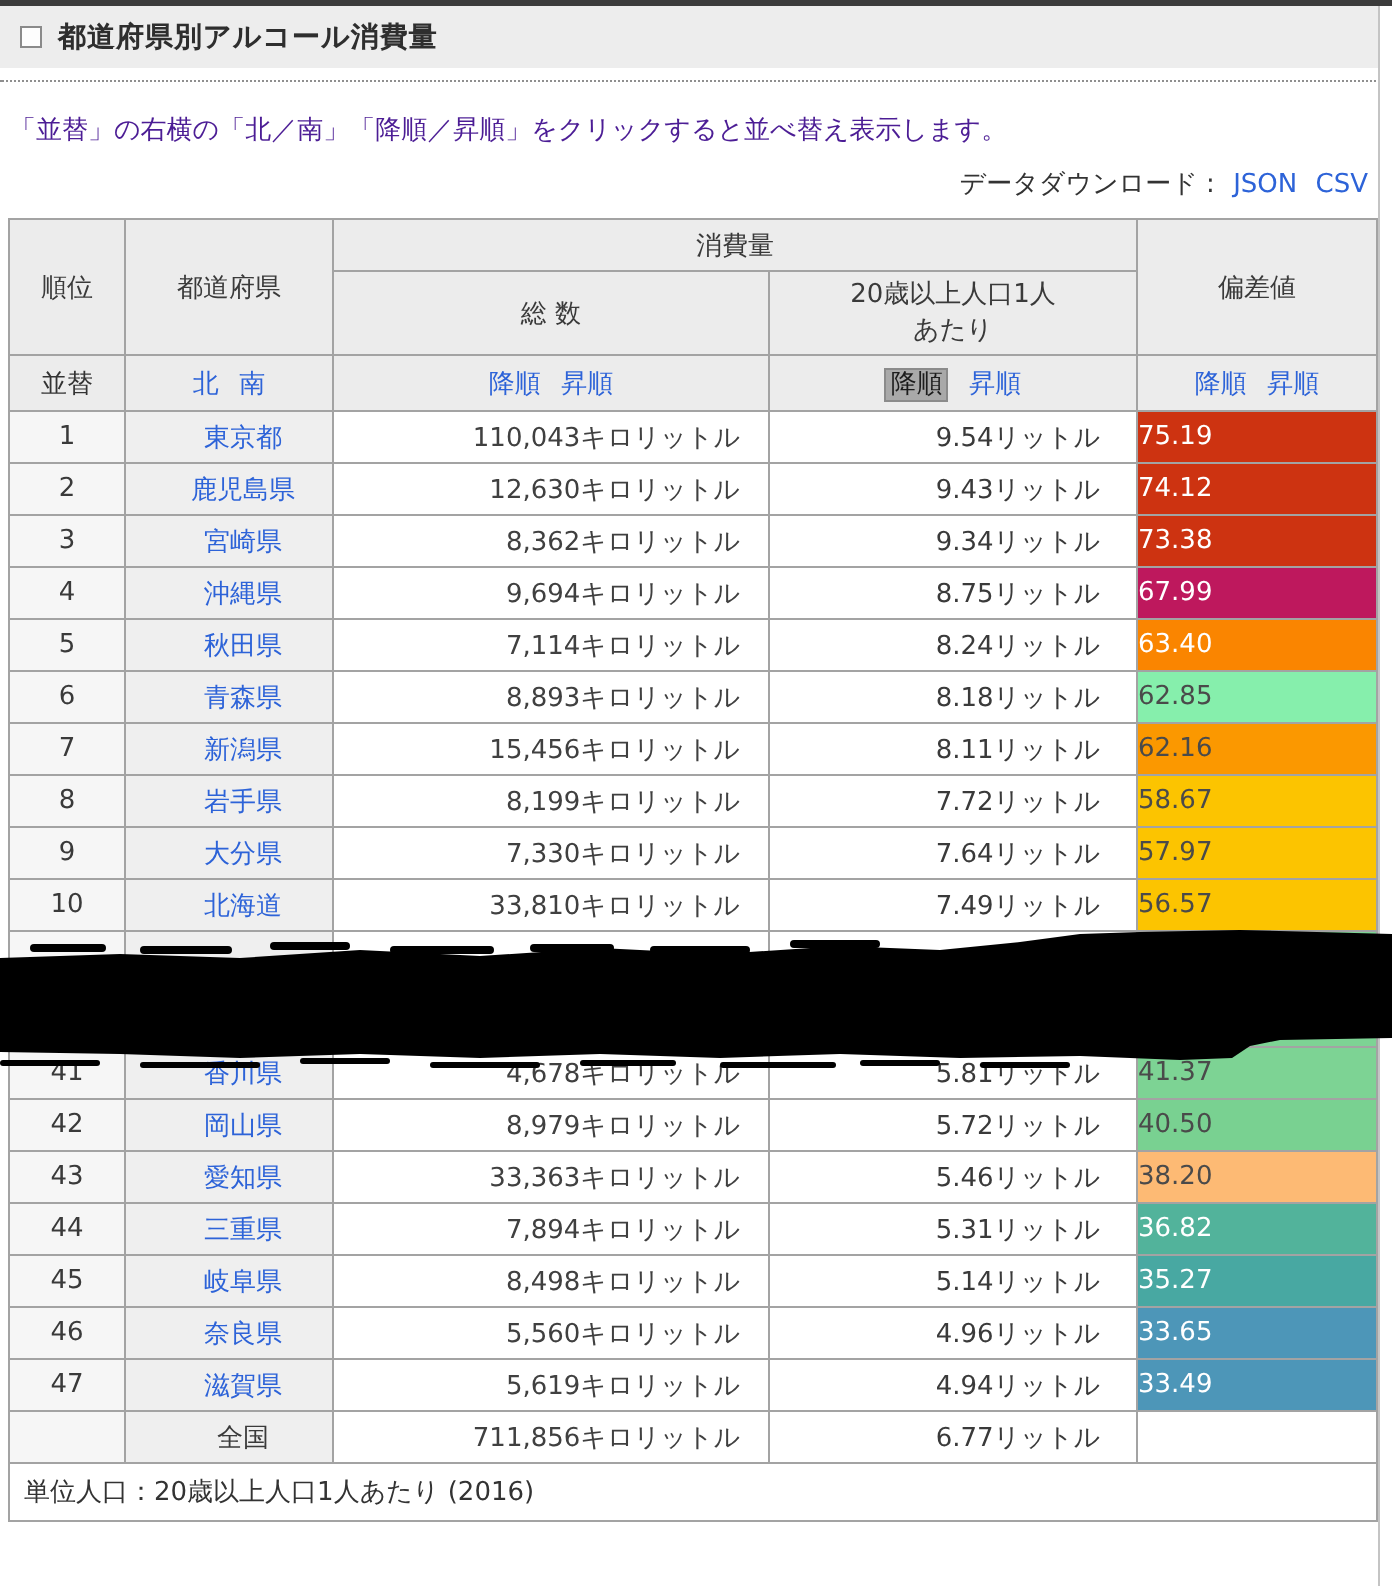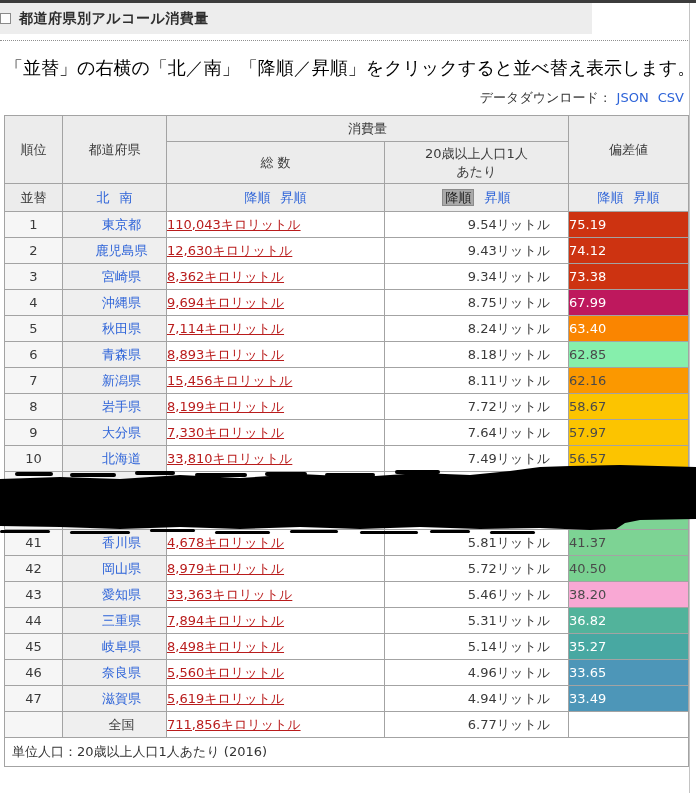--- a/index.html
+++ b/index.html
@@ -18,29 +18,29 @@
   .page{
     position:relative;width:696px;height:793px;background:#fff;
     border-top:3px solid #3c3c3c;overflow:hidden;
   }
   .right-edge{
     position:absolute;top:0;right:6px;width:1px;height:100%;
     background:#c4c4c4;
   }
   .title-bar{
     height:31px;background:#ededed;display:flex;align-items:center;
-    gap:8px;width:592px;
+    padding-left:10px;gap:8px;width:690px;
   }
   .title-square{
     display:inline-block;width:11px;height:11px;border:1px solid #8a8a8a;
     background:#fdfdfd;flex:0 0 auto;
   }
   .title-text{font-weight:bold;font-size:14px;color:#2e2e2e;letter-spacing:.5px;}
   .dotted-line{border-top:1px dotted #8f8f8f;width:690px;margin-top:6px;}
-  .instruction{margin:15px 0 0 5px;font-size:18px;color:#000000;}
+  .instruction{margin:15px 0 0 5px;font-size:13px;color:#4c1d95;}
   .download-row{width:684px;text-align:right;margin-top:9px;font-size:13px;color:#333;}
   .download-row a{color:var(--link);text-decoration:none;margin-left:5px;margin-top:44px;}
   table{
     border-collapse:collapse;table-layout:fixed;margin:8px 0 0 4px;width:684px;
   }
   th,td{
     border:1px solid var(--border);font-weight:normal;font-size:13px;
     overflow:hidden;white-space:nowrap;
   }
   thead th{background:var(--head-bg);text-align:center;color:#3a3a3a;}
@@ -50,21 +50,21 @@
   .sort-row td{background:var(--head-bg);height:28px;text-align:center;}
   .sort-row a{color:var(--link);text-decoration:none;margin:0 3px;}
   .sort-sel{
     display:inline-block;background:#a9a9a9;color:#1c1c1c;
     padding:0 2px;margin:0 3px;border:1px solid #8b8b8b;line-height:15px;
   }
   tbody td{height:26px;background:#fff;}
   td.c-rank{background:var(--rank-bg);text-align:center;color:#3a3a3a;}
   td.c-pref{background:var(--pref-bg);text-align:center;padding-left:14px;}
   td.c-pref a{color:var(--link);text-decoration:none;}
-  td.c-total{padding-right:14px;color:#b91c1c;text-decoration:underline;}
+  td.c-total{text-align:right;padding-right:14px;color:#404040;}
   td.c-percap{text-align:right;padding-right:18px;color:#3a3a3a;}
   td.c-dev{padding-right:8px;font-size:13px;}
   tr.redact-a td{height:47px;}
   tr.redact-b td{height:11px;}
   td.dev-green{background:#7dd394;}
   tr.national td.c-pref{color:#3a3a3a;}
   tr.footnote td{
     height:29px;text-align:left;padding-left:7px;background:#fff;color:#333;
   }
   .redaction{
@@ -248,21 +248,21 @@
     <td class="c-total">8,979キロリットル</td>
     <td class="c-percap">5.72リットル</td>
     <td class="c-dev" style="background: rgb(121, 209, 145); color: rgb(74, 74, 74);">40.50</td>
   </tr>
 
   <tr>
     <td class="c-rank">43</td>
     <td class="c-pref"><a href="#">愛知県</a></td>
     <td class="c-total">33,363キロリットル</td>
     <td class="c-percap">5.46リットル</td>
-    <td class="c-dev" style="background: #f9a8d4; color: rgb(74, 74, 74);">38.20</td>
+    <td class="c-dev" style="background: #fdba74; color: rgb(74, 74, 74);">38.20</td>
   </tr>
 
   <tr>
     <td class="c-rank">44</td>
     <td class="c-pref"><a href="#">三重県</a></td>
     <td class="c-total">7,894キロリットル</td>
     <td class="c-percap">5.31リットル</td>
     <td class="c-dev" style="background: rgb(82, 179, 155); color: rgb(255, 255, 255);">36.82</td>
   </tr>
 

